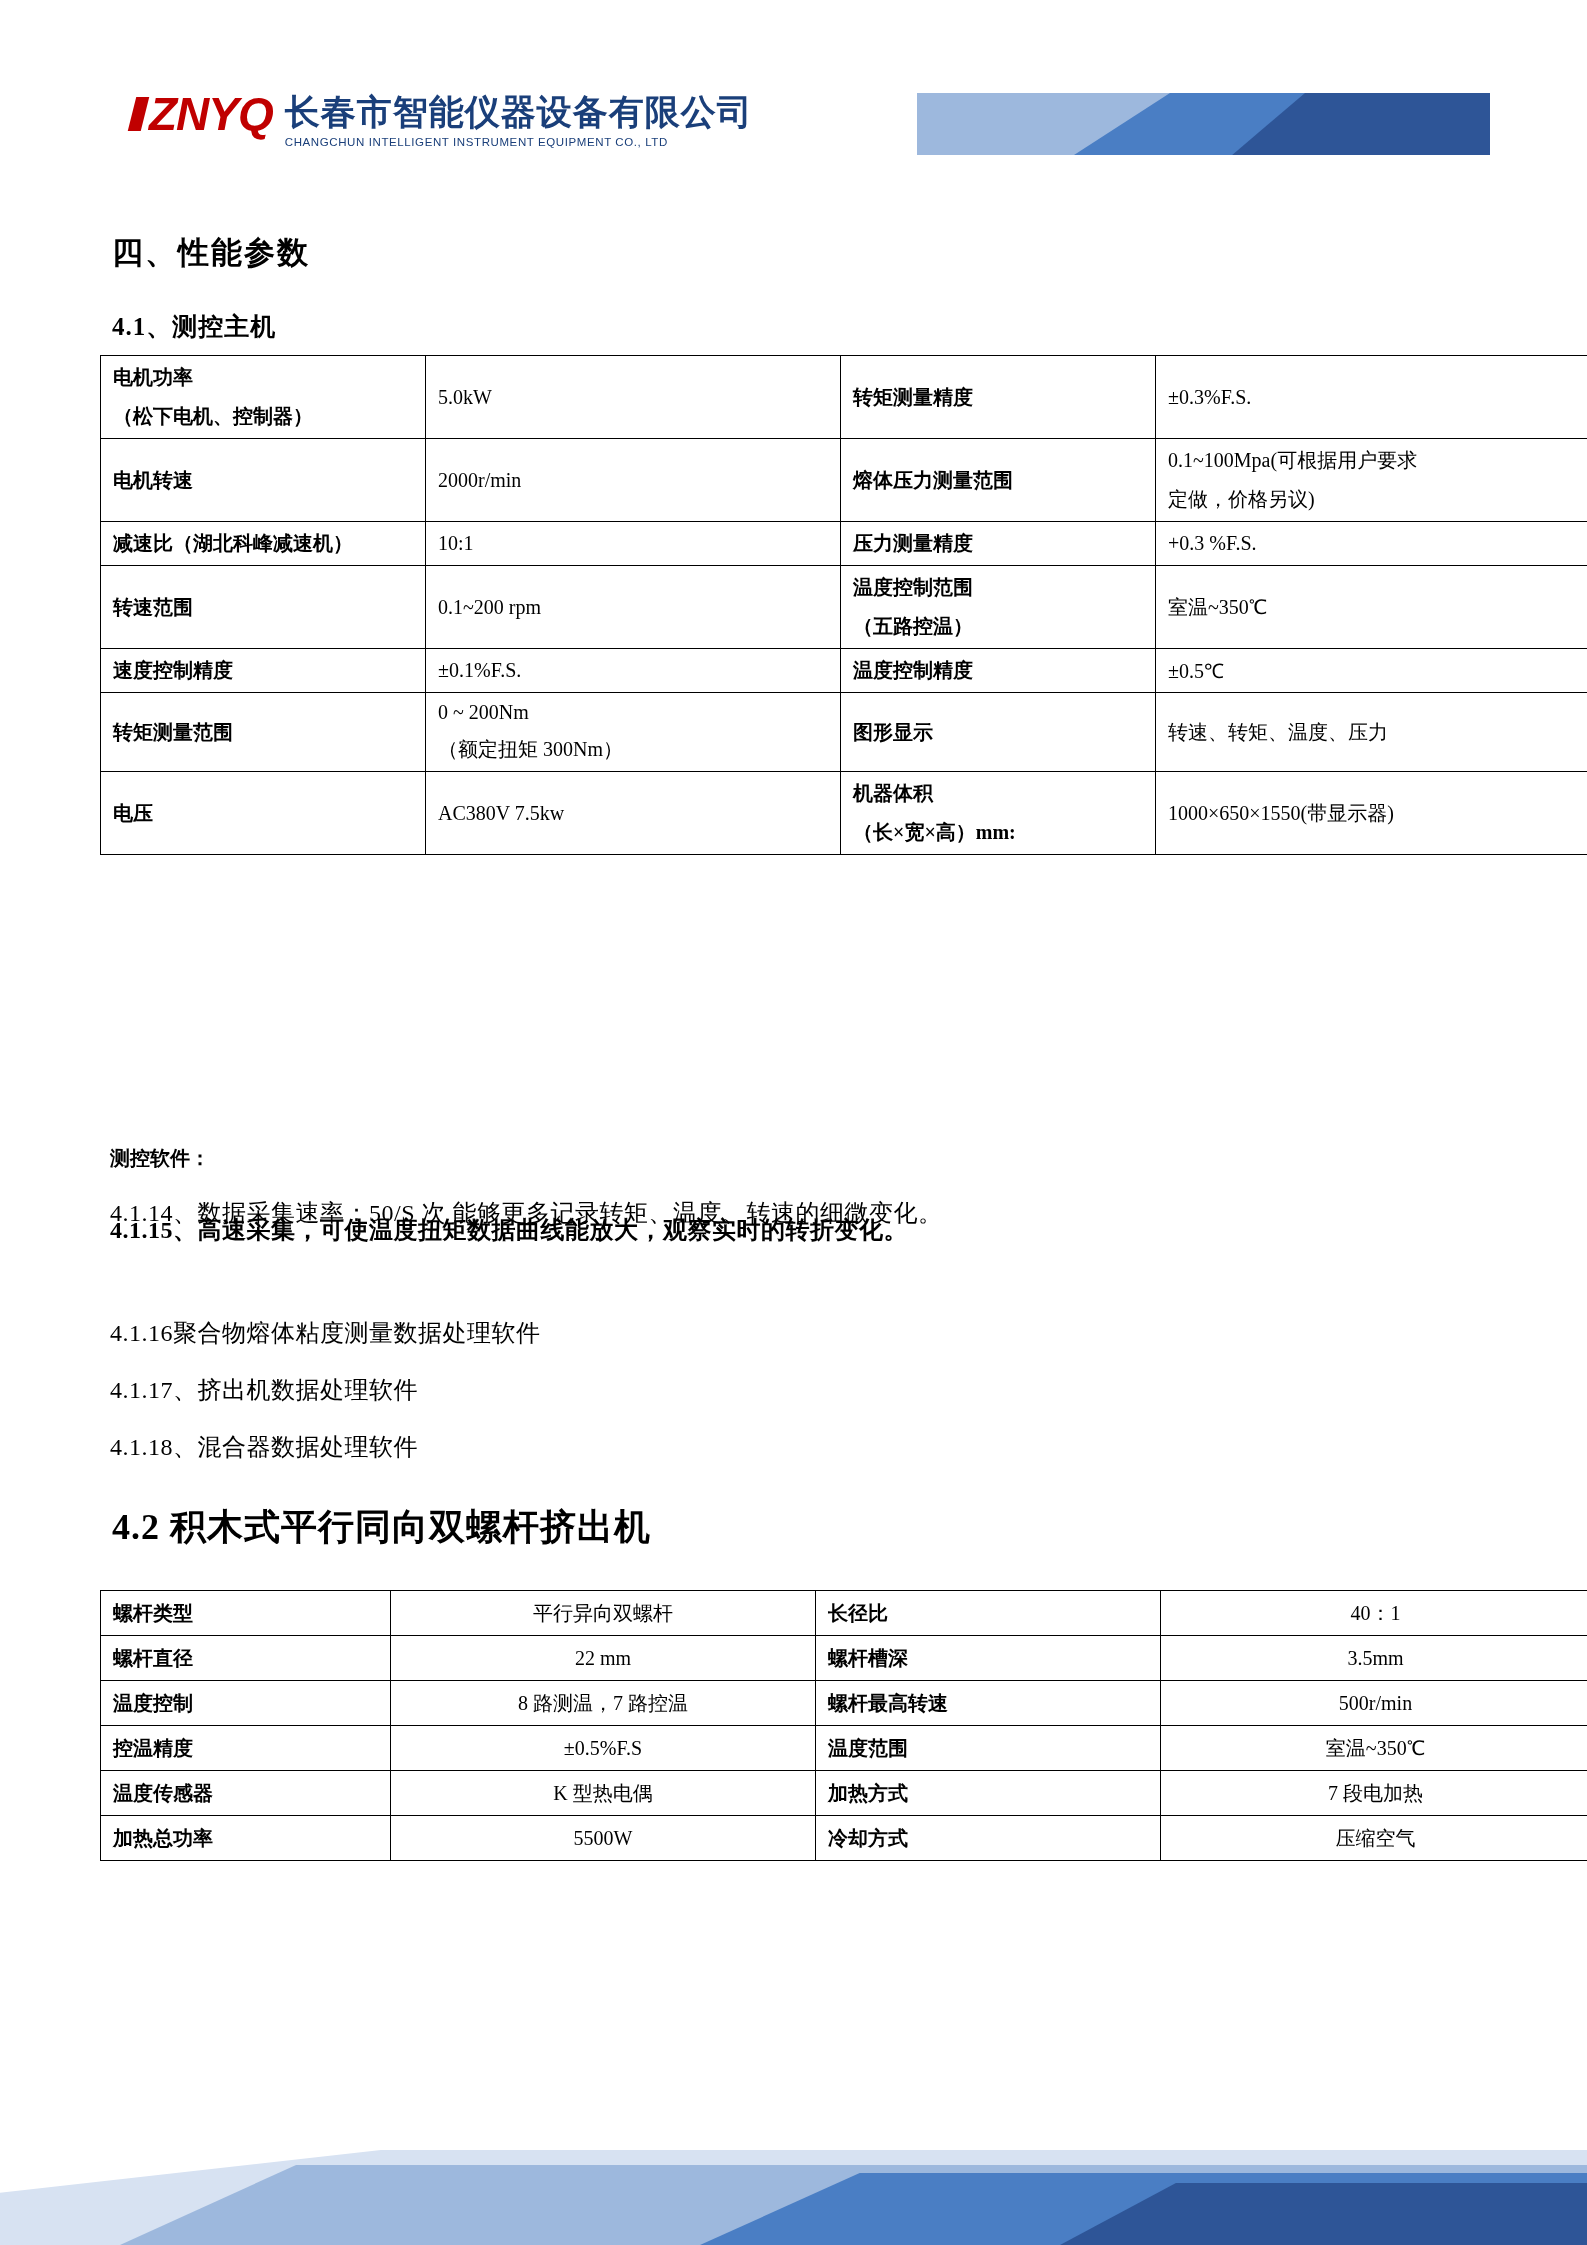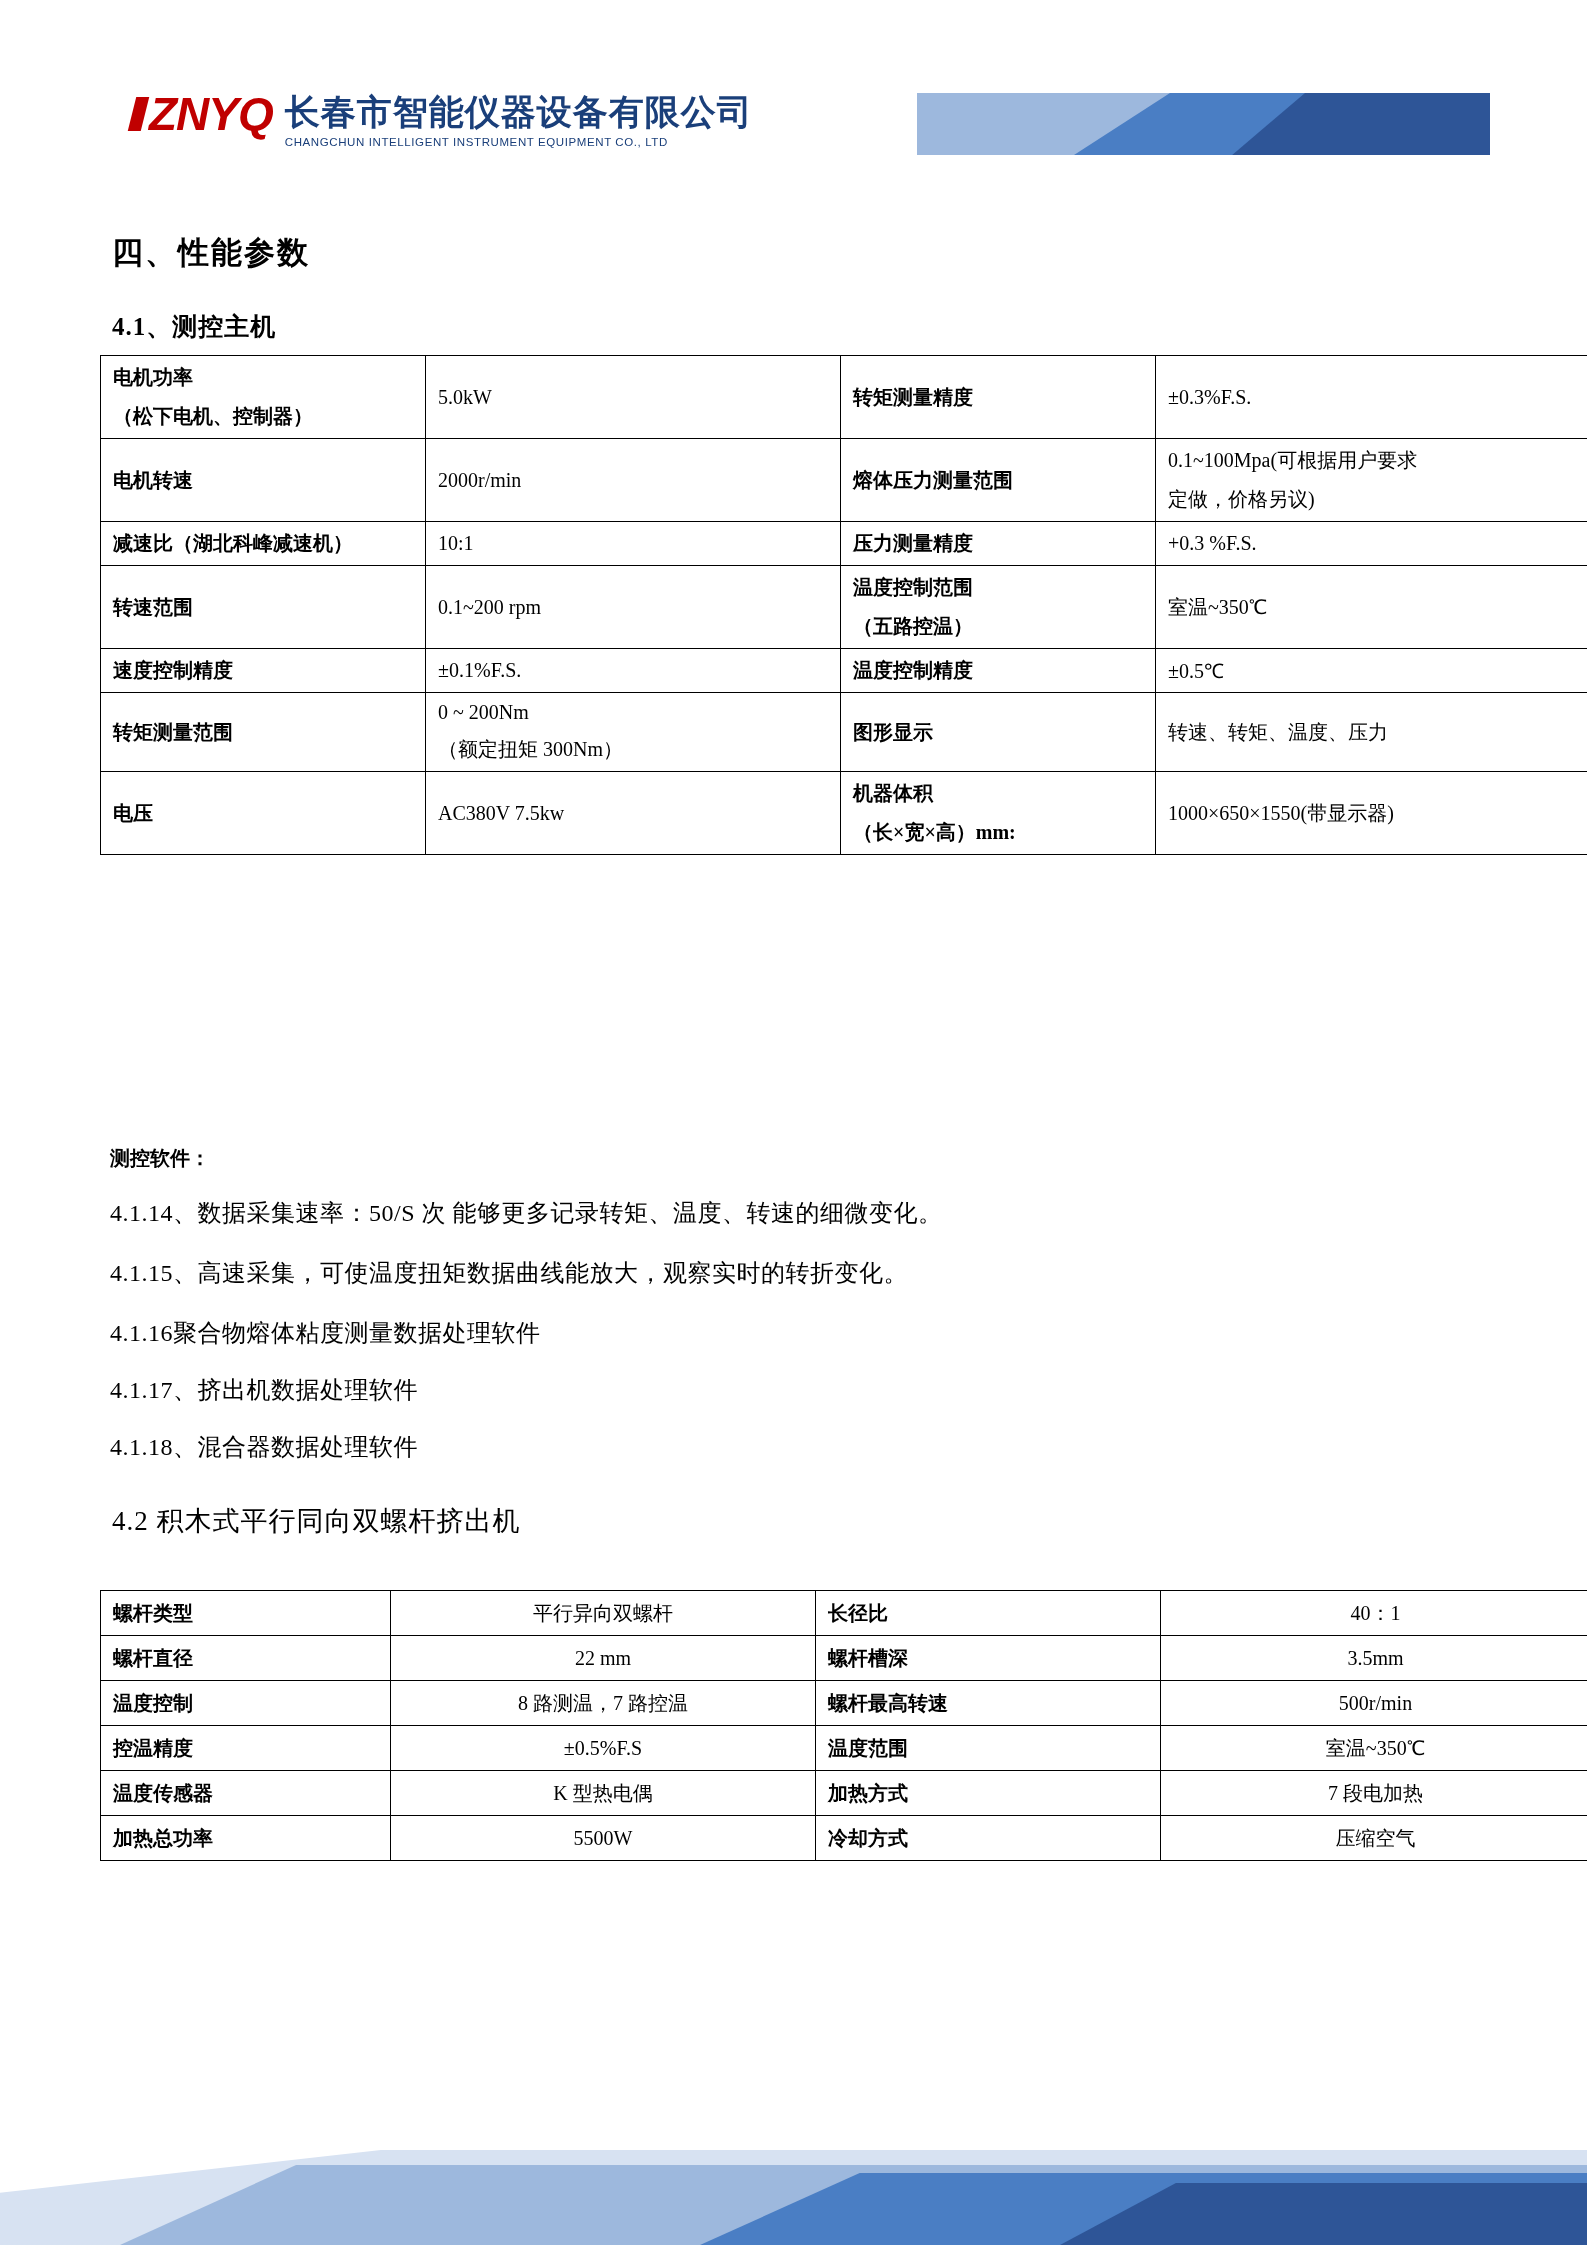--- a/index.html
+++ b/index.html
@@ -173,31 +173,31 @@
     font-weight: bold;
   }
   .para {
     position: absolute;
     left: 110px;
     font-size: 24px;
     line-height: 30px;
     letter-spacing: 0.5px;
   }
   .p1 { top: 1198px; }
-  .p2 { top: 1258px; }
+  .p2 { top: 1215px; font-weight: bold; }
   .p3 { top: 1318px; }
   .p4 { top: 1375px; }
   .p5 { top: 1432px; }
 
   .h2b {
     position: absolute;
     left: 112px;
     top: 1503px;
-    font-size: 27px;
-    font-weight: normal;
+    font-size: 36px;
+    font-weight: bold;
     letter-spacing: 1px;
   }
 
   
   .t2 {
     left: 100px;
     top: 1590px;
     width: 1390px;
     font-size: 20px;
   }

